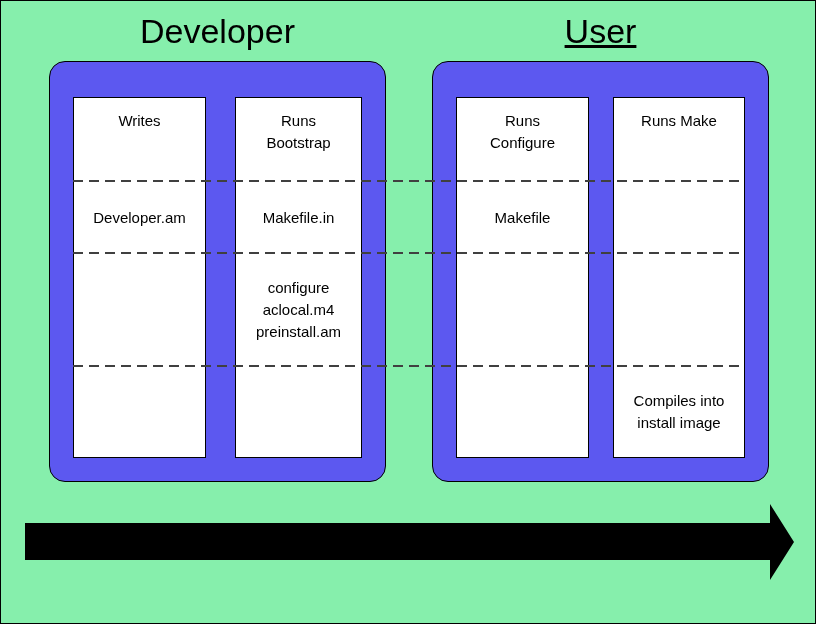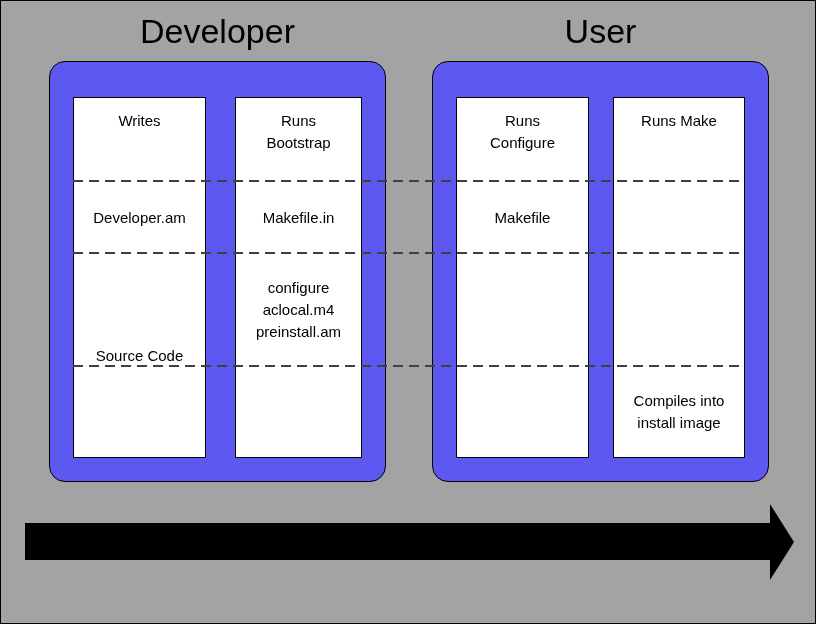--- a/index.html
+++ b/index.html
@@ -1,37 +1,37 @@
 <!DOCTYPE html>
 <html style="--panel-blue: #5c58f0; --dash-color: #404040;"><head>
 <meta charset="utf-8">
 <style>
   html, body { margin: 0; padding: 0; background: #fff; }
   * { box-sizing: border-box; }
   .canvas {
     position: relative;
     width: 816px;
     height: 624px;
-    background: #a3a3a3;
+    background: #86efac;
     border: 1px solid #000;
     overflow: hidden;
     font-family: "Liberation Sans", sans-serif;
     color: #000;
   }
   .group-title {
     position: absolute;
     top: 8px;
     height: 44px;
     text-align: center;
     font-size: 34px;
     line-height: 44px;
     color: #000;
   }
   .title-dev  { left: 48px;  width: 337px; }
-  .title-user { left: 431px; width: 337px; }
+  .title-user { left: 431px; width: 337px; text-decoration: underline; }
 
   .panel {
     position: absolute;
     top: 60px;
     width: 337px;
     height: 421px;
     background: var(--panel-blue, #5c58f0);
     border: 1px solid #000;
     border-radius: 16px;
     z-index: 0;
@@ -98,21 +98,20 @@
 
   <div class="group-title title-dev">Developer</div>
   <div class="group-title title-user">User</div>
 
   <div class="panel panel-dev"></div>
   <div class="panel panel-user"></div>
 
   <div class="col col-1">
     <div class="cell r1">Writes</div>
     <div class="cell r2">Developer.am</div>
-    <div class="cell r4">Source Code</div>
   </div>
 
   <div class="col col-2">
     <div class="cell r1">Runs
 Bootstrap</div>
     <div class="cell r2">Makefile.in</div>
     <div class="cell r3">configure
 aclocal.m4
 preinstall.am</div>
     <div class="cell r4"></div>

